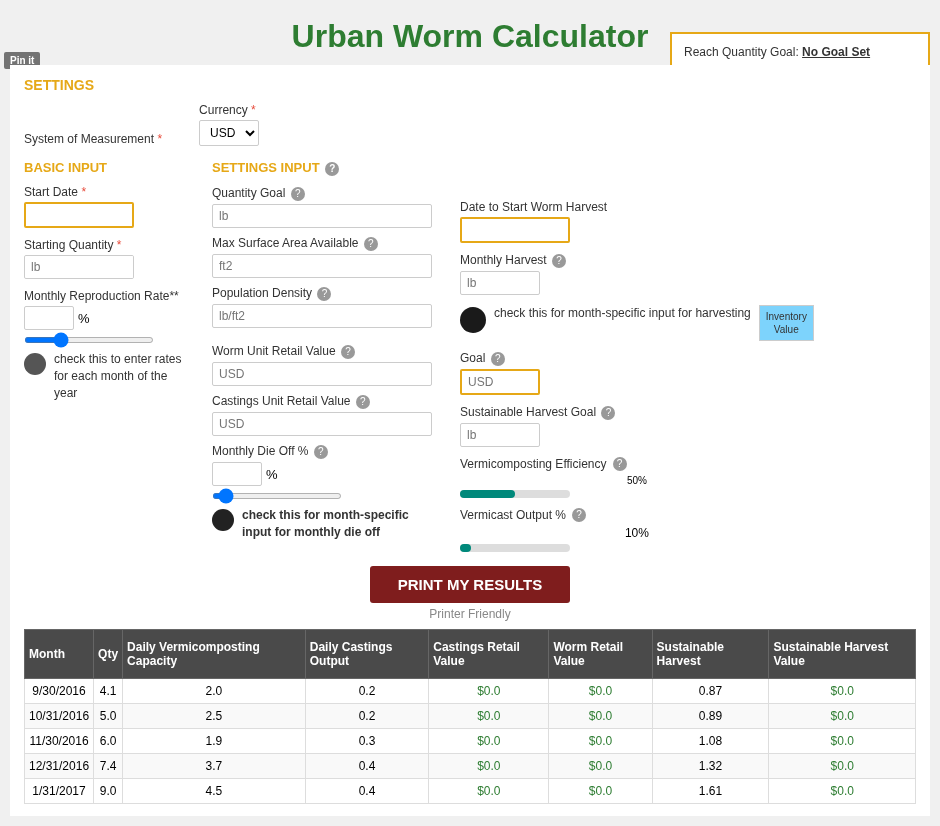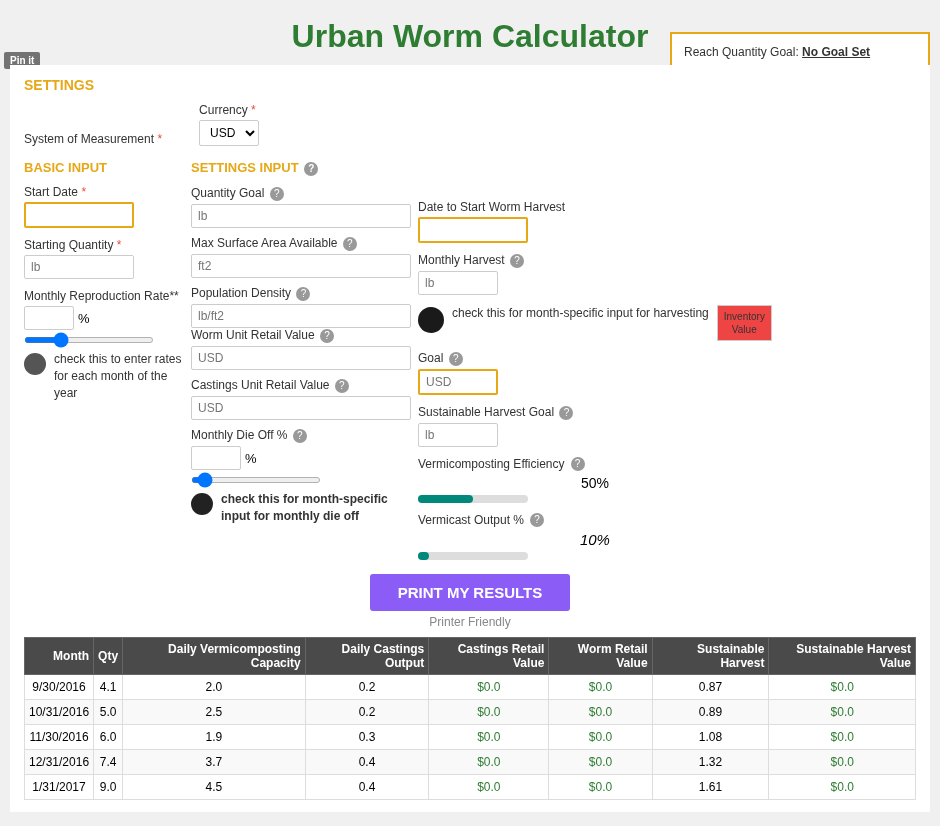--- a/index.html
+++ b/index.html
@@ -73,21 +73,21 @@
       padding: 4px 6px;
       font-size: 12px;
       background: #fff;
       border-radius: 2px;
     }
 
     select { appearance: auto; }
 
     .two-panels {
       display: flex;
-      gap: 7px;
+      gap: 28px;
     }
 
     .basic-input { width: 160px; }
     .advanced-input { width: 220px; }
     .right-panel { flex: 1; }
 
     .section-title {
       color: #e6a817;
       font-weight: bold;
       font-size: 13px;
@@ -179,21 +179,21 @@
       border-radius: 4px;
       width: 120px;
     }
     .slider-fill {
       height: 100%;
       border-radius: 4px;
     }
     .slider-fill.teal { background: #00897b; }
 
     .print-btn {
-      background: #8b5cf6;
+      background: #7f1d1d;
       color: white;
       border: none;
       padding: 10px 28px;
       font-size: 15px;
       font-weight: bold;
       cursor: pointer;
       border-radius: 3px;
       display: block;
       margin: 14px auto 4px;
     }
@@ -209,22 +209,22 @@
     .results-table {
       width: 100%;
       border-collapse: collapse;
       margin-top: 4px;
       font-size: 12px;
     }
 
     .results-table th {
       background: #4a4a4a;
       color: white;
-      padding: 4px 4px;
-      text-align: right;
+      padding: 10px 4px;
+      text-align: left;
       border: 1px solid #666;
     }
 
     .results-table td {
       padding: 5px 4px;
       text-align: center;
       border: 1px solid #ddd;
       background: #fff;
     }
 
@@ -244,21 +244,21 @@
       display: flex;
       align-items: flex-start;
       gap: 8px;
     }
 
     .inventory-value-box {
       border: 1px solid #ccc;
       padding: 4px 6px;
       font-size: 10px;
       text-align: center;
-      background: #ef4444;
+      background: #7dd3fc;
       color: #333;
       width: 55px;
       line-height: 1.3;
     }
   </style>
 </head>
 <body>
 
 <div style="position:relative;">
   <h1 class="page-title">Urban Worm Calculator</h1>
@@ -369,21 +369,21 @@
         </div>
 
         <div class="field-group" style="margin-bottom:8px;">
           <label class="field-label">
             <span>Max Surface Area Available</span>
             <span class="question-mark">?</span>
           </label>
           <input type="text" style="width: 100%;" placeholder="ft2">
         </div>
 
-        <div class="field-group" style="margin-bottom:0;">
+        <div class="field-group" style="margin-bottom:16px;">
           <label class="field-label">
             <span>Population Density</span>
             <span class="question-mark">?</span>
           </label>
           <input type="text" style="width: 100%;" placeholder="lb/ft2">
         </div>
 
         <div class="field-group" style="margin-bottom:8px;">
           <label class="field-label">
             <span>Worm Unit Retail Value</span>
@@ -459,36 +459,36 @@
                 <span class="question-mark">?</span>
               </label>
               <input type="text" style="width: 80px;" placeholder="lb">
             </div>
 
             <div class="slider-section">
               <div class="slider-label-row">
                 <span>Vermicomposting Efficiency</span>
                 <span class="question-mark">?</span>
               </div>
-              <div style="text-align:center; font-size:14px;">
+              <div style="text-align:center; font-size:10px;">
                 <span>50</span><span>%</span>
               </div>
               <div style="display:flex; align-items:center; gap:4px;">
                 <div class="slider-track" style="width:110px;">
                   <div class="slider-fill teal" style="width:50%;"></div>
                 </div>
               </div>
             </div>
 
             <div class="slider-section">
               <div class="slider-label-row">
                 <span>Vermicast Output %</span>
                 <span class="question-mark">?</span>
               </div>
-              <div style="text-align:center; font-size:15px;font-style:italic;">
+              <div style="text-align:center; font-size:12px;">
                 <span>10</span><span>%</span>
               </div>
               <div style="display:flex; align-items:center; gap:4px;">
                 <div class="slider-track" style="width:110px;">
                   <div class="slider-fill teal" style="width:10%;"></div>
                 </div>
               </div>
             </div>
           </div>
         </div>

